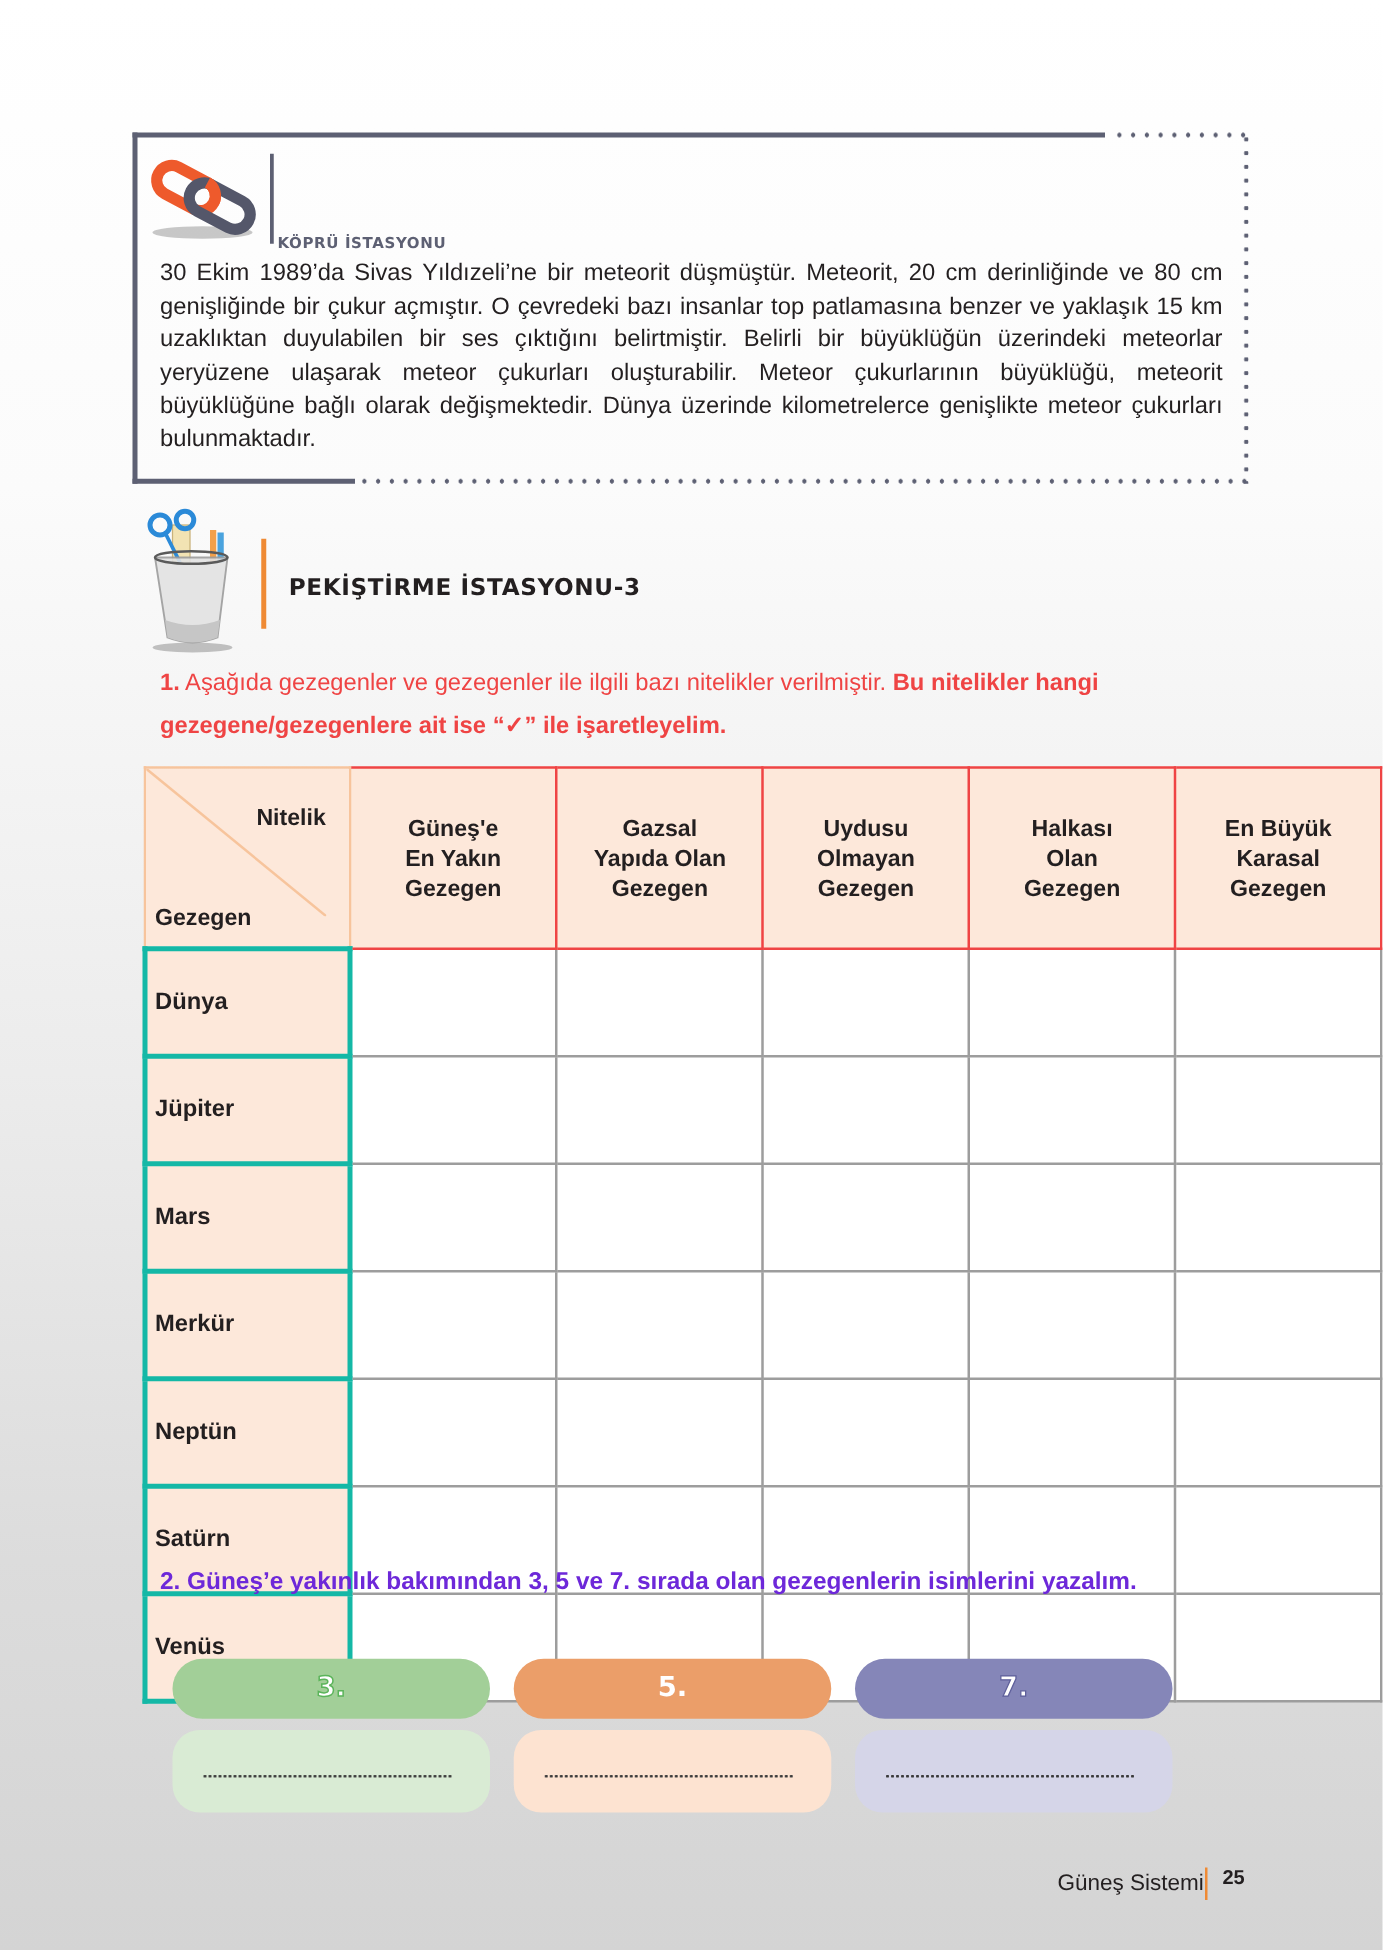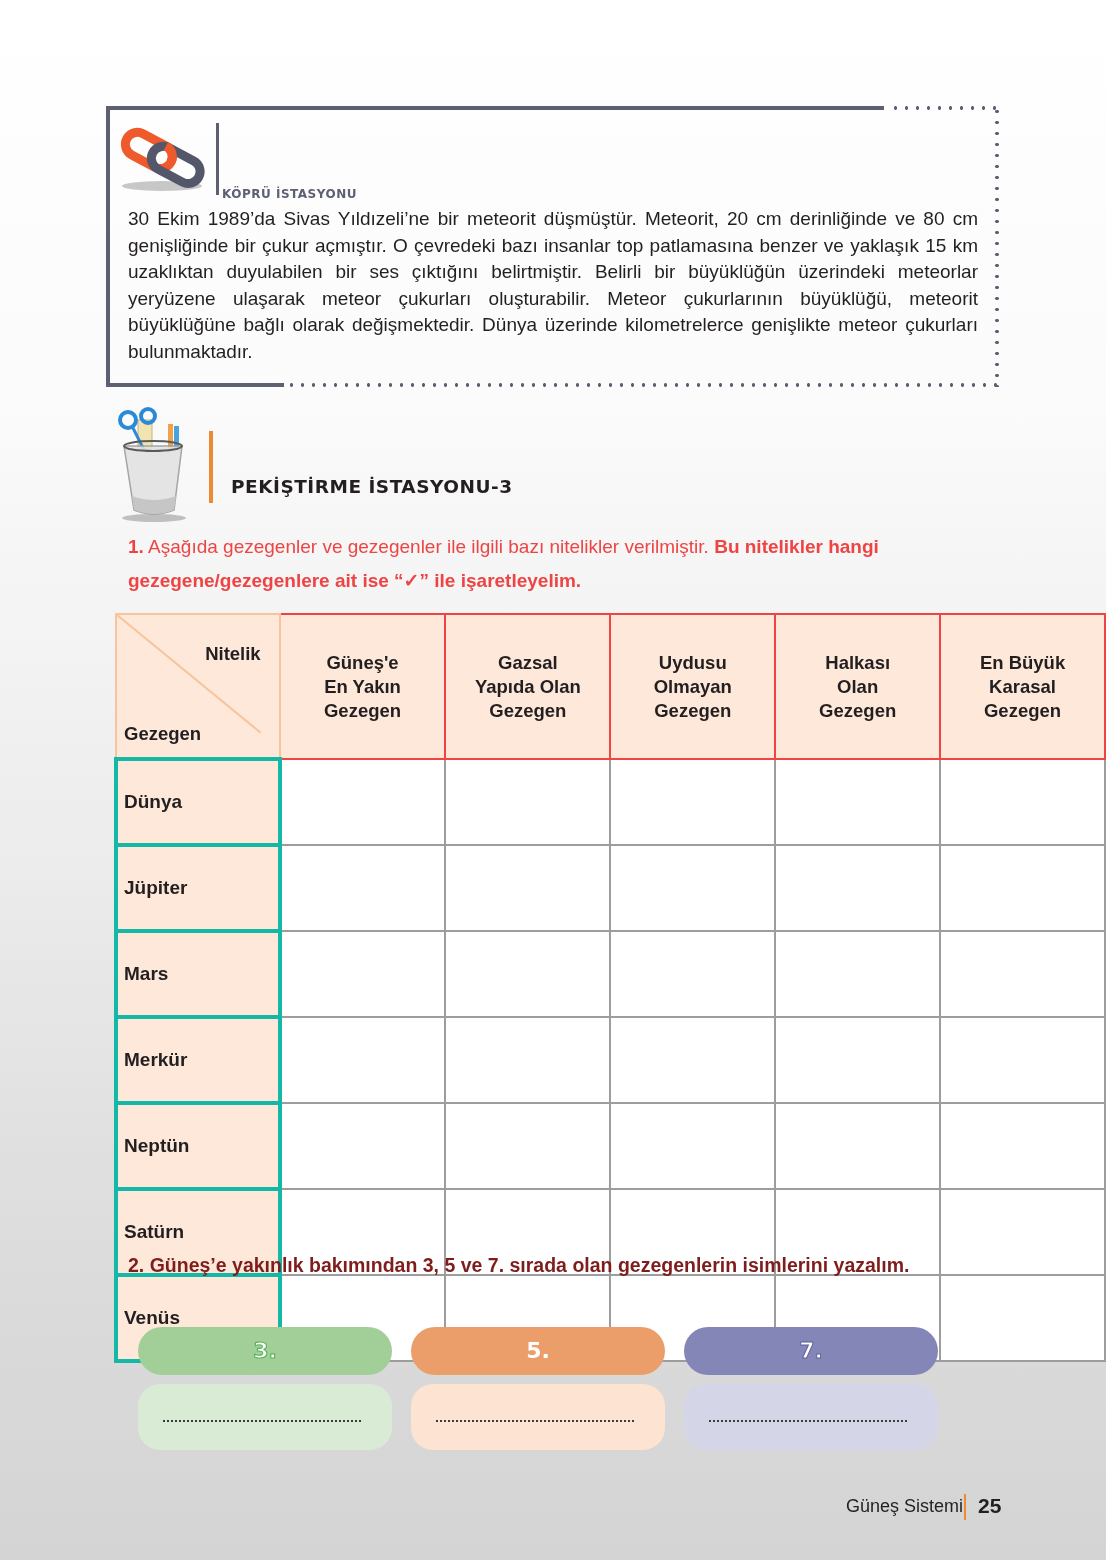--- a/index.html
+++ b/index.html
@@ -22,50 +22,50 @@
 
   .chain-icon{left:12px;top:18px;width:88px;height:70px;}
   .kb-divider{left:110px;top:17px;width:3px;height:72px;background:#5d6073;}
   .kb-title{left:116px;top:45px;font-family:"DejaVu Sans",sans-serif;font-weight:bold;font-size:12px;
     color:#5d6073;letter-spacing:0.5px;margin-top:36px;}
   .kb-text{left:22px;top:100px;width:850px;font-size:19px;line-height:26.5px;text-align:justify;color:#231f20;}
 
   
   .cup-icon{left:112px;top:406px;width:82px;height:118px;}
   .pk-divider{left:209px;top:431px;width:4px;height:72px;background:#ef8a34;}
-  .pk-title{left:231px;top:476px;font-family:"DejaVu Sans",sans-serif;font-weight:bold;font-size:18.5px;color:#231f20;letter-spacing:0.5px;}
+  .pk-title{left:231px;top:460px;font-family:"DejaVu Sans",sans-serif;font-weight:bold;font-size:18.5px;color:#231f20;letter-spacing:0.5px;}
 
   .q1{left:128px;top:530px;width:860px;font-size:19px;line-height:34px;color:#ef4444;}
   .q1 b{font-weight:bold;}
 
   
   .tbl{left:114px;top:613px;border-collapse:collapse;}
   .tbl td,.tbl th{padding:12px;}
   .th-cell{background:#fde8da;border:2px solid #ef4444;width:144px;height:118px;text-align:center;
     font-weight:bold;font-size:18.5px;line-height:24px;vertical-align:middle;}
   .corner{width:144px;position:relative;background:#fde8da;border:2px solid #f7c49c;height:118px;}
   .corner svg{position:absolute;left:0;top:0;}
   .corner .nit{position:absolute;right:18px;top:28px;font-weight:bold;font-size:18.5px;}
   .corner .gez{position:absolute;left:7px;bottom:12px;font-weight:bold;font-size:18.5px;}
   .row-head{background:#fde8da;border:4px solid #14b8a6;width:138px;height:58px;padding-left:6px !important;
     font-weight:bold;font-size:19px;text-align:left;}
   .cell{background:#ffffff;border:2px solid #9d9d9d;width:144px;height:58px;}
   .row-head + .cell{border-left:2px solid #f7c49c;}
 
-  .q2{left:128px;top:1252px;width:860px;font-size:19.5px;line-height:26px;font-weight:bold;color:#7f1d1d;}
+  .q2{left:128px;top:1252px;width:860px;font-size:19.5px;line-height:26px;font-weight:bold;color:#6d28d9;}
 
   .pill{width:254px;height:48px;border-radius:24px;text-align:center;line-height:48px;
     font-family:"DejaVu Sans",sans-serif;font-weight:bold;font-size:22px;color:#ffffff;}
   .answer-box{width:254px;height:66px;border-radius:22px;}
   .dots-line{position:absolute;left:24px;right:30px;top:36px;height:2px;
     background-image:radial-gradient(circle,#3a3a3a 1px,transparent 1.2px);background-size:4px 2px;background-repeat:repeat-x;}
 
   .footer-label{left:846px;top:1496px;font-size:18px;color:#231f20;}
   .footer-divider{left:964px;top:1494px;width:2px;height:26px;background:#ef8a34;}
-  .footer-page{left:978px;top:1494px;font-size:21px;font-weight:bold;color:#231f20;text-align:right;}
+  .footer-page{left:978px;top:1494px;font-size:16px;font-weight:bold;color:#231f20;text-align:right;}
 </style>
 </head>
 <body>
 
 <div class="abs kopru-box">
   <div class="abs kb-top-solid"></div>
   <div class="abs kb-left-solid"></div>
   <div class="abs kb-bottom-solid"></div>
   <div class="abs kb-top-dots"></div>
   <div class="abs kb-right-dots"></div>

